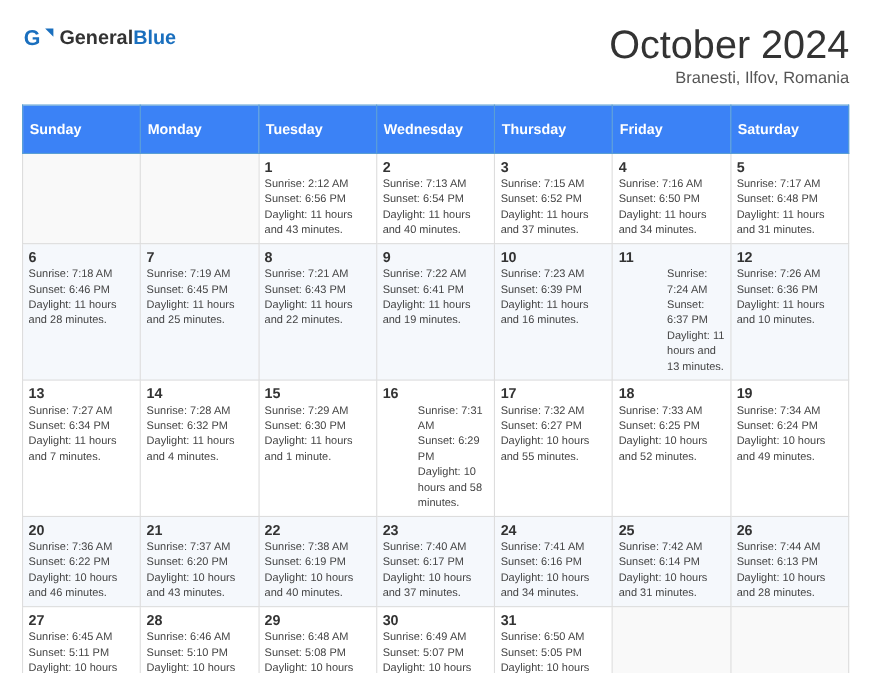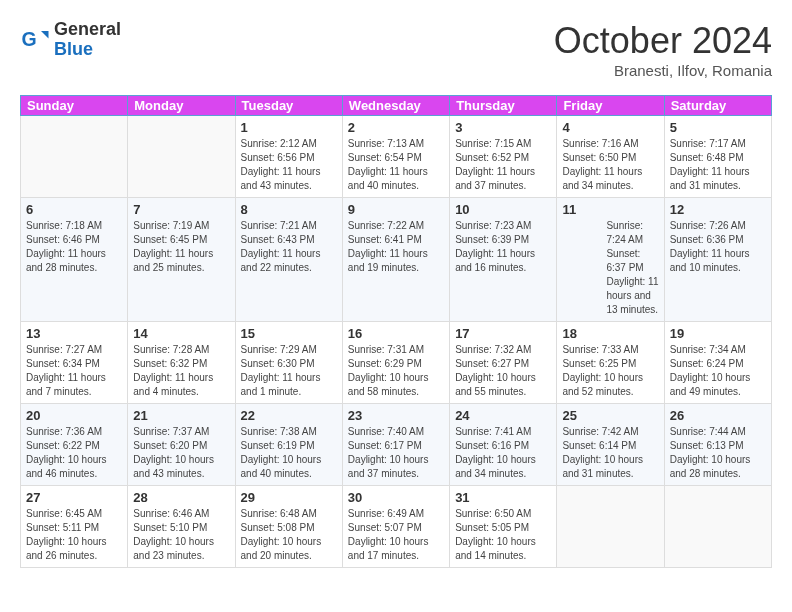--- a/index.html
+++ b/index.html
@@ -15,22 +15,23 @@
       justify-content: space-between;
       align-items: flex-start;
       margin-bottom: 16px;
     }
     .logo {
       display: flex;
       align-items: center;
     }
     .logo-text {
       display: flex;
-      flex-direction: column;
+      flex-direction: row;
       line-height: 1.1;
+      align-items: flex-end;
     }
     .logo-general {
       font-size: 18px;
       font-weight: bold;
       color: #333;
     }
     .logo-blue {
       font-size: 18px;
       font-weight: bold;
       color: #1a6fbe;
@@ -51,25 +52,25 @@
     .subtitle {
       font-size: 15px;
       color: #555;
     }
     .calendar {
       width: 100%;
       border-collapse: collapse;
       border: 1px solid #ccc;
     }
     .calendar th {
-      background-color: #d946ef;
+      background-color: #3b82f6;
       color: #fff;
       font-size: 13px;
       font-weight: bold;
-      padding: 2px 6px;
+      padding: 14px 6px;
       text-align: left;
       border: 1px solid #5a9fd4;
     }
     .calendar td {
       width: 107px;
       vertical-align: top;
       padding: 4px 5px;
       border: 1px solid #ddd;
       font-size: 10.5px;
       color: #333;
@@ -219,21 +220,21 @@
 Daylight: 11 hours and 4 minutes.</div>
         </td>
         <td>
           <span class="day-number">15</span>
           <div class="day-info" style="white-space: pre-line;">Sunrise: 7:29 AM
 Sunset: 6:30 PM
 Daylight: 11 hours and 1 minute.</div>
         </td>
         <td>
           <span class="day-number">16</span>
-          <div class="day-info" style="white-space: pre-line;">Sunrise: 7:31 AM
+          <div class="day-info" style="white-space: pre-line; margin-left: 32px;">Sunrise: 7:31 AM
 Sunset: 6:29 PM
 Daylight: 10 hours and 58 minutes.</div>
         </td>
         <td>
           <span class="day-number">17</span>
           <div class="day-info" style="white-space: pre-line;">Sunrise: 7:32 AM
 Sunset: 6:27 PM
 Daylight: 10 hours and 55 minutes.</div>
         </td>
         <td>

